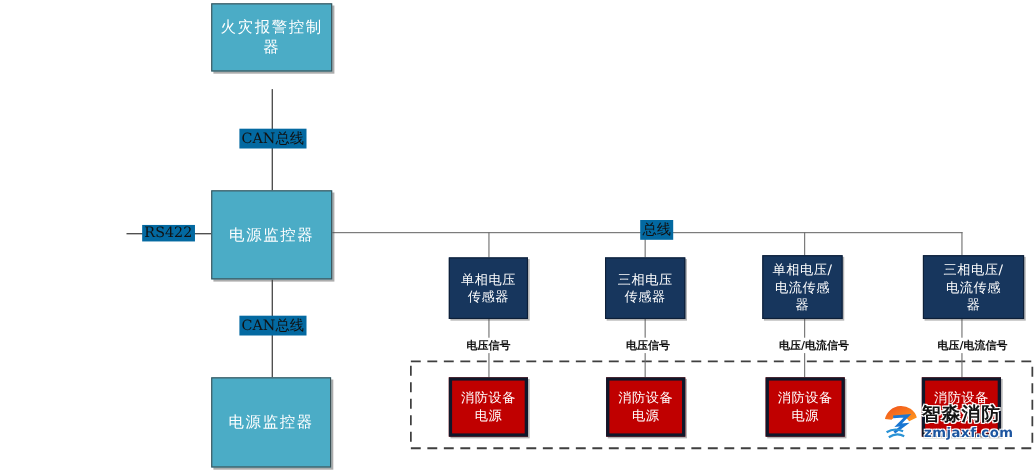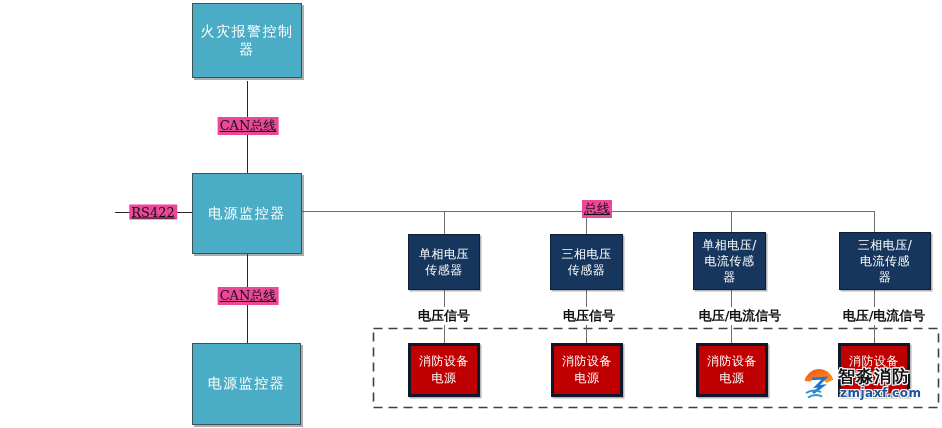--- a/index.html
+++ b/index.html
@@ -22,28 +22,27 @@
   }
   .red{
     background:#C00000;border:3px solid #0f172a;
     box-shadow:1.5px 1.5px 0 rgba(70,70,70,.4);font-size:12px;line-height:17px;letter-spacing:.5px;
   }
   
   .line{position:absolute;background:#6e6e6e;z-index:1;}
   .line.dark{background:#262626;}
   
   .lbl{
-    position:absolute;background:#ec4899;color:#111;z-index:3;white-space:nowrap;
+    position:absolute;background:#0369a1;color:#111;z-index:3;white-space:nowrap;
     font-family:"DejaVu Serif","Liberation Serif",serif;font-size:13px;padding:0 2px;
     transform:translate(-50%,-50%);
-    text-decoration:underline;
   }
   .sig{
     position:absolute;background:#fff;color:#111;z-index:3;white-space:nowrap;
-    font-size:13px;font-weight:bold;padding:0 2px;transform:translateX(-50%);
+    font-size:10px;font-weight:bold;padding:0 2px;transform:translateX(-50%);
   }
   .overlay{position:absolute;left:0;top:0;z-index:1;}
   
   .wm{position:absolute;left:802px;top:364px;z-index:6;width:140px;height:46px;}
   .wm-logo{position:absolute;left:0;top:2px;}
   .wm-brand{
     position:absolute;left:36px;top:1px;font-weight:bold;font-size:17px;color:#141414;
     letter-spacing:1px;white-space:nowrap;
     text-shadow:-1px -1px 0 #fff,1px -1px 0 #fff,-1px 1px 0 #fff,1px 1px 0 #fff,0 1px 0 #fff,0 -1px 0 #fff;
   }
@@ -78,21 +77,21 @@
   <div class="lbl" style="left:248px;top:126px">CAN总线</div>
   <div class="lbl" style="left:153px;top:212px">RS422</div>
   <div class="lbl" style="left:248px;top:296px">CAN总线</div>
   <div class="lbl" style="left:597px;top:209px">总线</div>
 
   <div class="sig" style="left:444px;top:307px">电压信号</div>
   <div class="sig" style="left:589px;top:307px">电压信号</div>
   <div class="sig" style="left:740px;top:307px">电压/电流信号</div>
   <div class="sig" style="left:884px;top:307px">电压/电流信号</div>
 
-  <div class="node teal" style="left:192px;top:3px;width:110px;height:75px">
+  <div class="node teal" style="left:192px;top:3px;width:110px;height:62px">
     <div>火灾报警控制器</div>
   </div>
   <div class="node teal" style="left:192px;top:173px;width:110px;height:81px">
     <div>电源监控器</div>
   </div>
   <div class="node teal" style="left:192px;top:343px;width:109px;height:82px">
     <div>电源监控器</div>
   </div>
 
   <div class="node navy" style="left:408px;top:234px;width:72px;height:56px">

